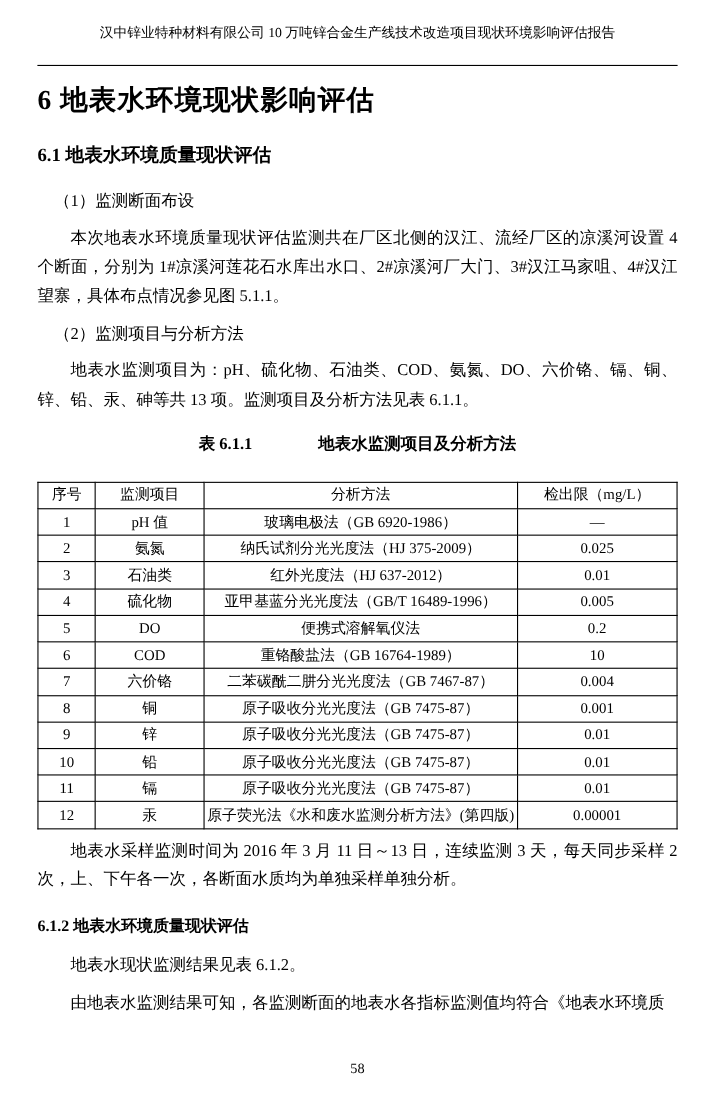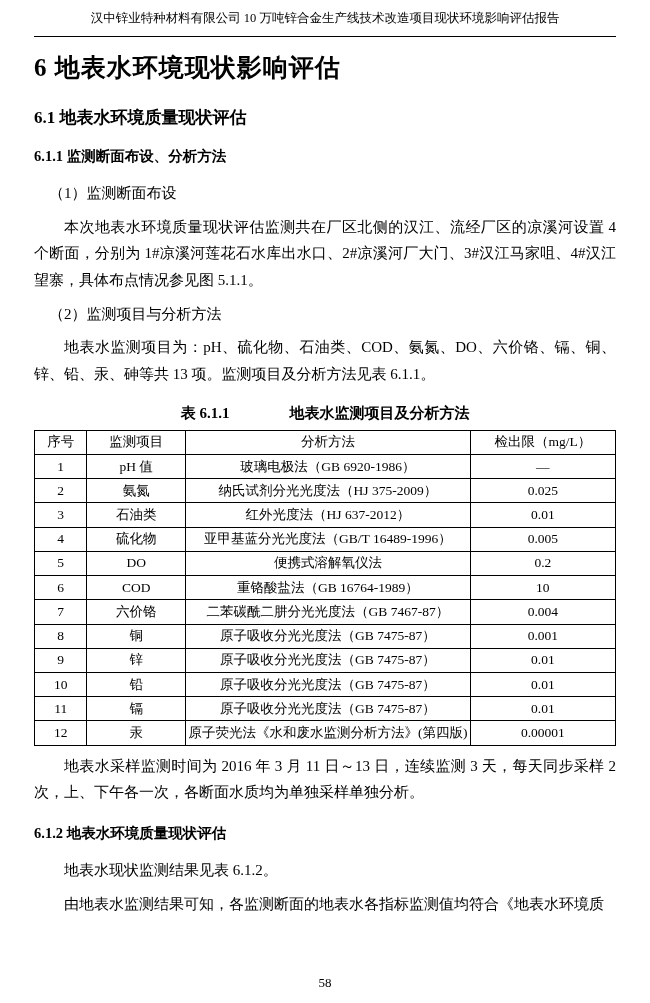--- a/index.html
+++ b/index.html
@@ -19,24 +19,25 @@
     width: 650px;
     height: 1003px;
     box-sizing: border-box;
     padding: 10px 34px 0 34px;
     position: relative;
   }
   .header {
     text-align: center;
     font-size: 12.5px;
     letter-spacing: 0px;
-    padding-bottom: 9px;
+    padding-bottom: 20px;
     border-bottom: 1px solid #000;
     margin-bottom: 14px;
     white-space: nowrap;
+    margin-top: 12px;
   }
   h1.chapter {
     font-size: 25px;
     font-weight: bold;
     margin: 14px 0 22px 0;
     letter-spacing: 1px;
   }
   h2.sec {
     font-size: 17px;
     font-weight: bold;
@@ -56,21 +57,21 @@
   }
   p.indent {
     text-indent: 2em;
   }
   p.indent1 {
     text-indent: 1em;
   }
   .tbl-caption {
     font-size: 15px;
     font-weight: bold;
-    margin: 16px 0 7px 0;
+    margin: 16px 0 25px 0;
     text-align: center;
   }
   .tbl-caption .gap {
     display: inline-block;
     width: 60px;
   }
   table.dtable {
     border-collapse: collapse;
     width: 100%;
     font-size: 13.5px;
@@ -86,39 +87,38 @@
   table.dtable thead th {
     font-weight: normal;
     font-family: Liberation Serif, serif;
   }
   col.c1 { width: 9%; }
   col.c2 { width: 17%; }
   col.c3 { width: 49%; }
   col.c4 { width: 25%; }
   .footer {
     position: absolute;
-    bottom: 12px;
+    bottom: 24px;
     left: 0;
     width: 650px;
     text-align: center;
     font-size: 13px;
   }
 </style>
 </head>
 <body>
 
 <div class="page">
 
   <div class="header">汉中锌业特种材料有限公司 10 万吨锌合金生产线技术改造项目现状环境影响评估报告</div>
 
   <h1 class="chapter">6  地表水环境现状影响评估</h1>
 
   <h2 class="sec">6.1  地表水环境质量现状评估</h2>
 
-  <h3 class="subsec">6.1.1  监测断面布设、分析方法</h3>
 
   <p class="para indent1">（1）监测断面布设</p>
   <p class="para indent">本次地表水环境质量现状评估监测共在厂区北侧的汉江、流经厂区的凉溪河设置 4 个断面，分别为 1#凉溪河莲花石水库出水口、2#凉溪河厂大门、3#汉江马家咀、4#汉江望寨，具体布点情况参见图 5.1.1。</p>
 
   <p class="para indent1">（2）监测项目与分析方法</p>
   <p class="para indent">地表水监测项目为：pH、硫化物、石油类、COD、氨氮、DO、六价铬、镉、铜、锌、铅、汞、砷等共 13 项。监测项目及分析方法见表 6.1.1。</p>
 
   <div class="tbl-caption">
     <span>表 6.1.1</span><span class="gap"></span><span>地表水监测项目及分析方法</span>
   </div>

